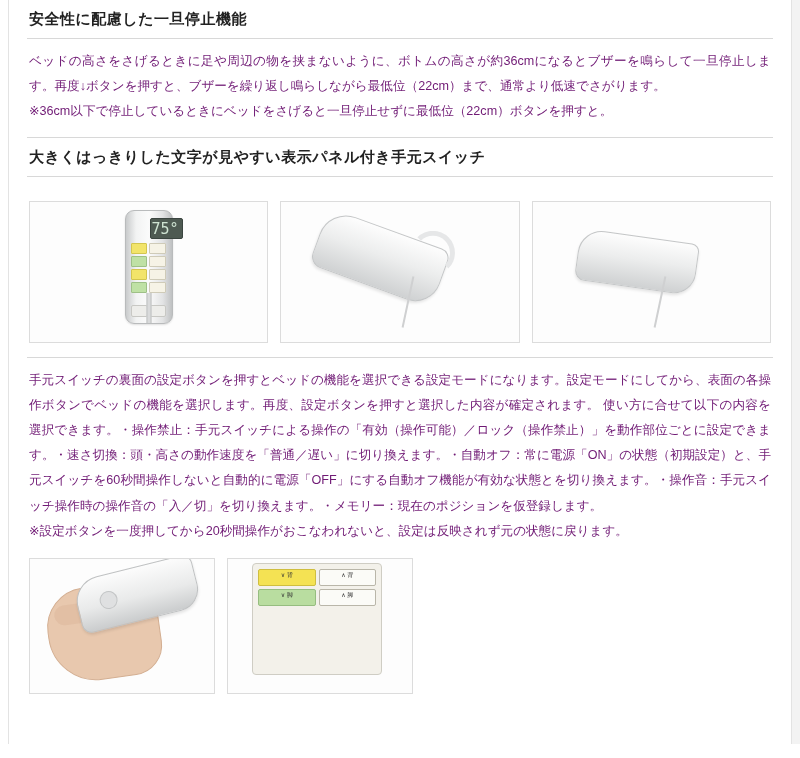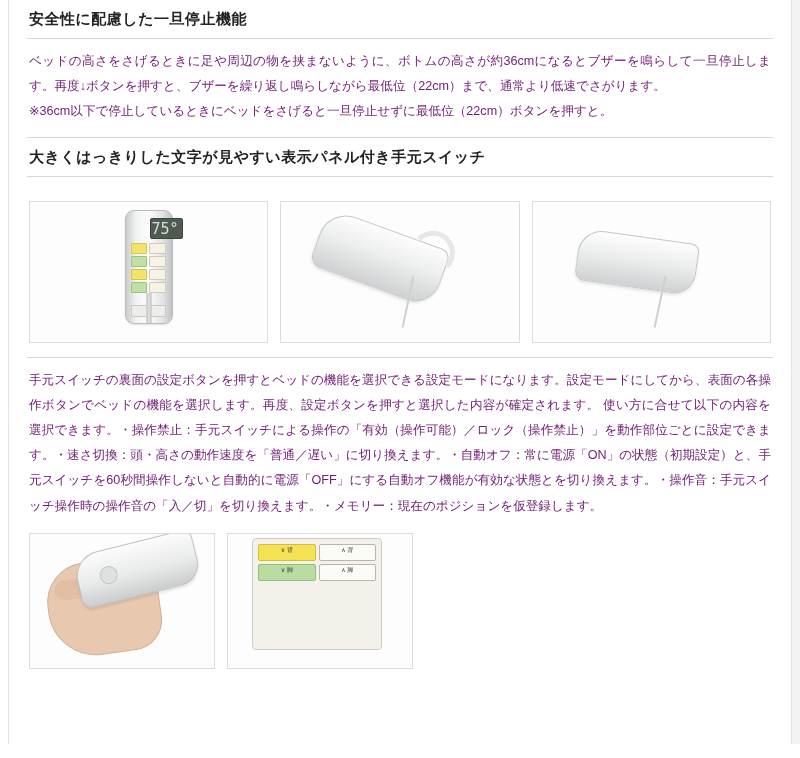--- a/index.html
+++ b/index.html
@@ -346,20 +346,21 @@
           <div class="obl-cord"></div>
         </div>
 
       </div>
     </div>
 
     <div class="divider"></div>
 
     <div class="section">
       <p class="body-text">手元スイッチの裏面の設定ボタンを押すとベッドの機能を選択できる設定モードになります。設定モードにしてから、表面の各操作ボタンでベッドの機能を選択します。再度、設定ボタンを押すと選択した内容が確定されます。 使い方に合せて以下の内容を選択できます。・操作禁止：手元スイッチによる操作の「有効（操作可能）／ロック（操作禁止）」を動作部位ごとに設定できます。・速さ切換：頭・高さの動作速度を「普通／遅い」に切り換えます。・自動オフ：常に電源「ON」の状態（初期設定）と、手元スイッチを60秒間操作しないと自動的に電源「OFF」にする自動オフ機能が有効な状態とを切り換えます。・操作音：手元スイッチ操作時の操作音の「入／切」を切り換えます。・メモリー：現在のポジションを仮登録します。</p>
+      <p class="body-text note-small">※設定ボタンを一度押してから20秒間操作がおこなわれないと、設定は反映されず元の状態に戻ります。</p>
 
       <div class="photo-row">
 
         <div class="photo pb1">
           <div class="hand"></div>
           <div class="hand-remote">
             <i></i>
           </div>
 
         </div>

